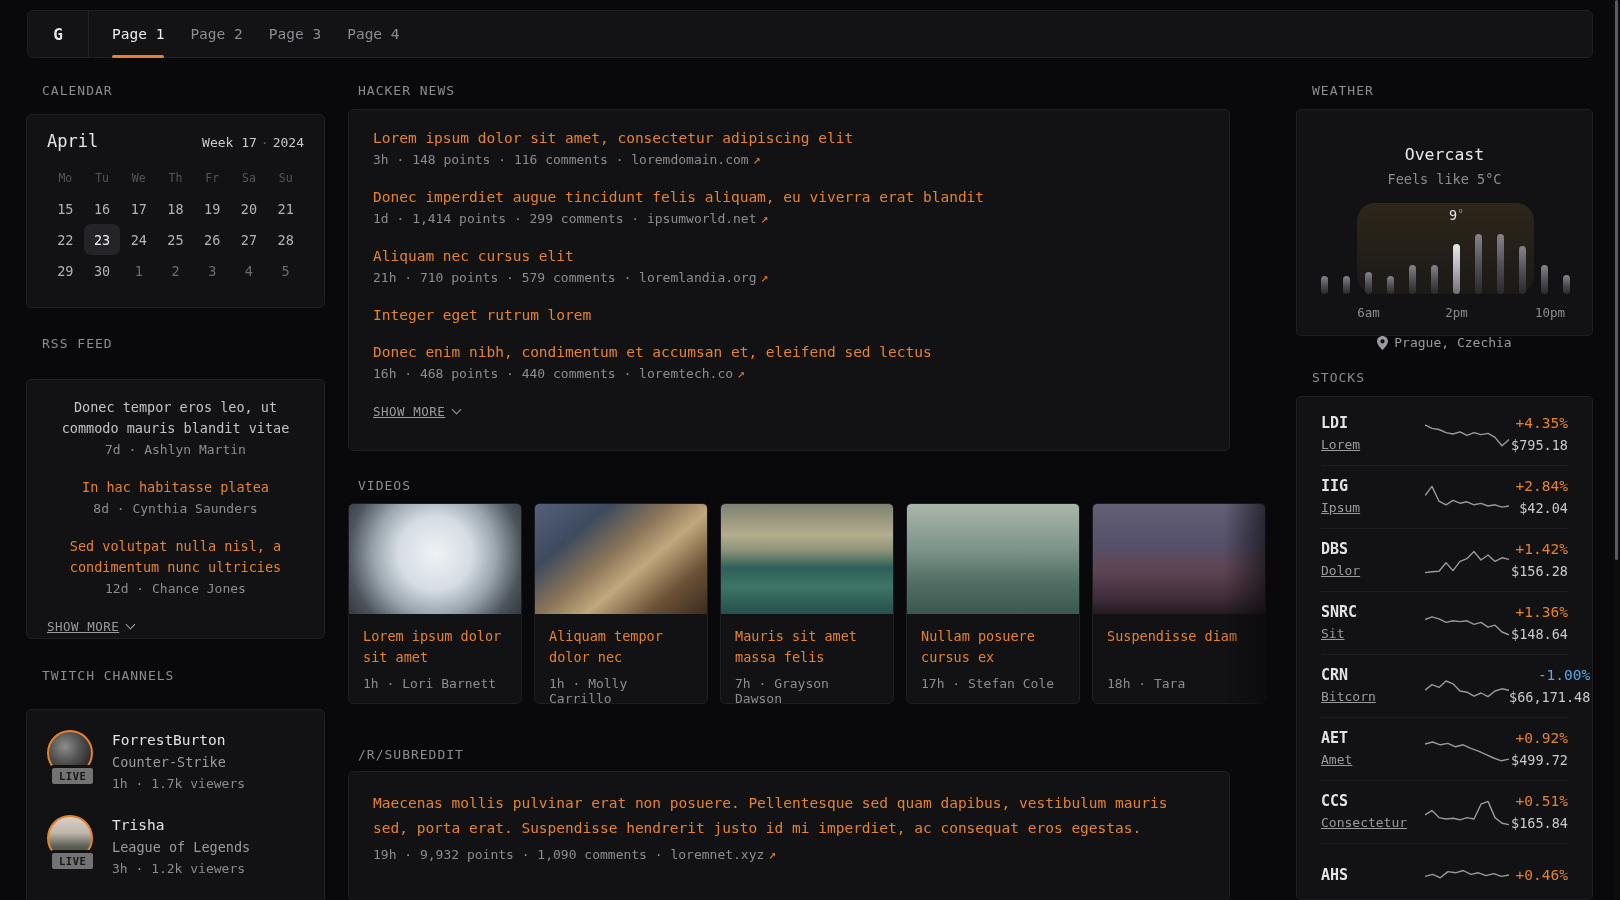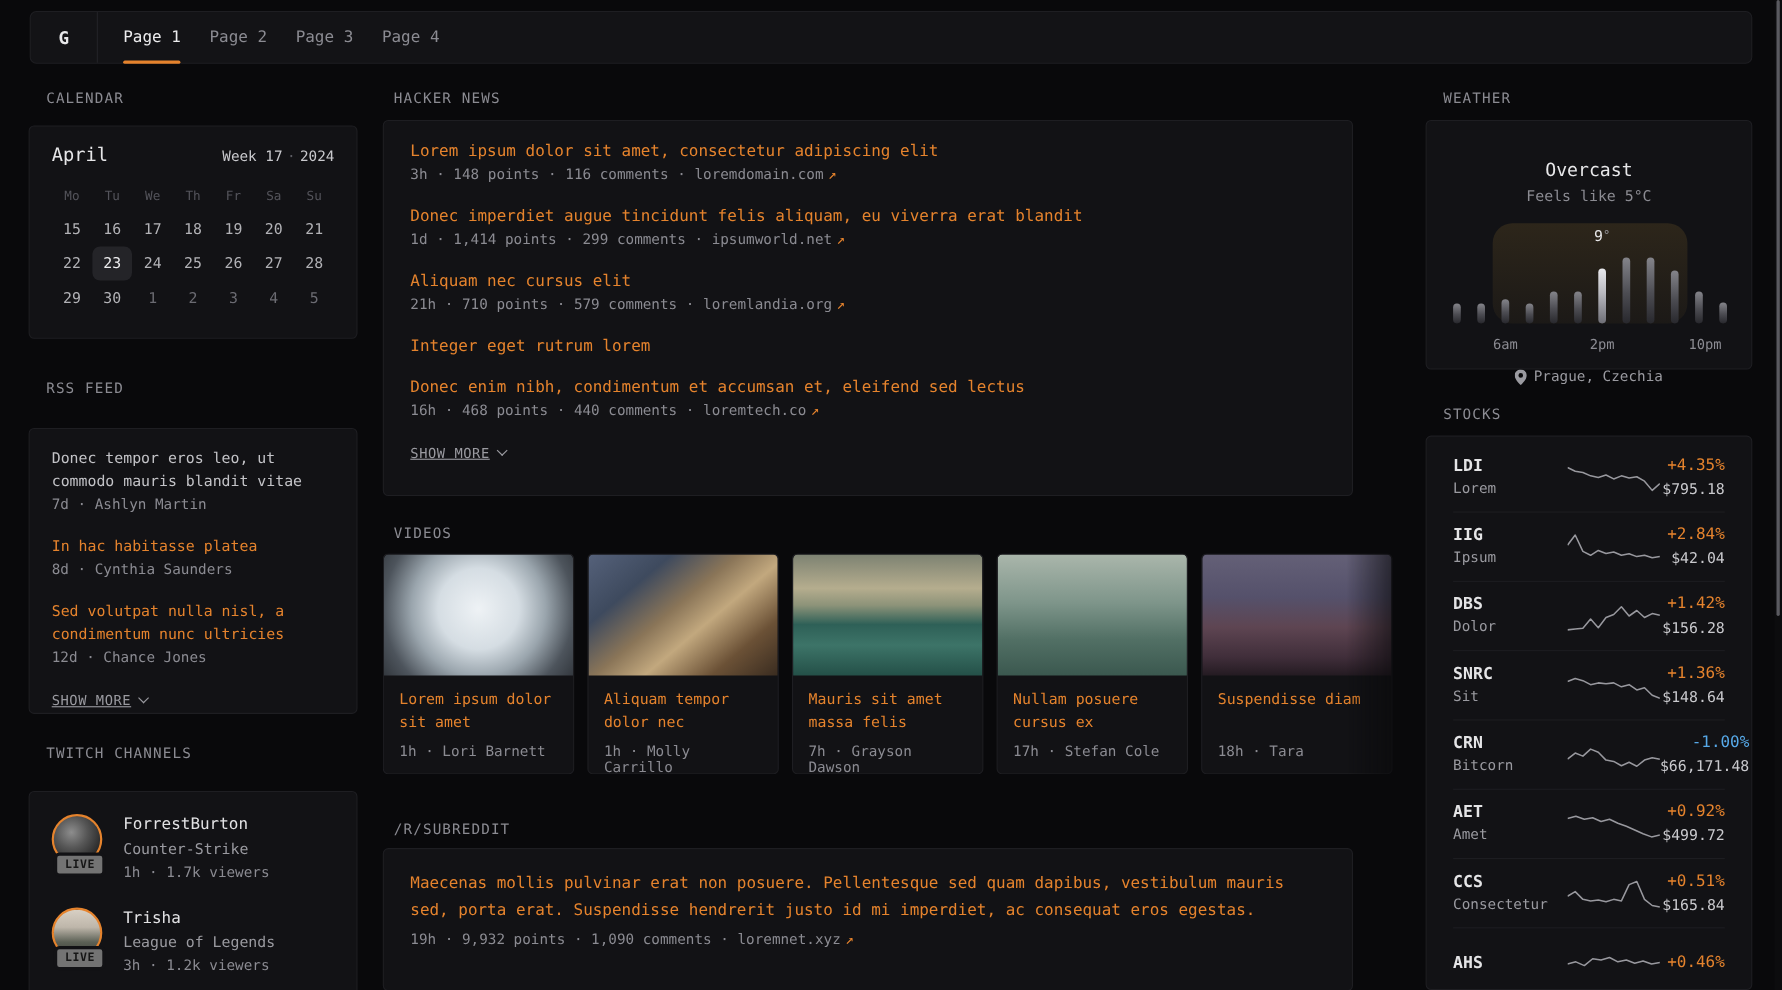--- a/index.html
+++ b/index.html
@@ -40,21 +40,21 @@
   .cal-grid { display:grid; grid-template-columns:repeat(7,1fr); margin-top:12px; }
   .cal-h { height:30px; display:flex; align-items:center; justify-content:center;
            font-size:11.5px; color:#54545b; }
   .cal-d { height:31px; display:flex; align-items:center; justify-content:center;
            font-size:13.5px; color:#b2b2b6; border-radius:7px; }
   .cal-d.adj { color:#6b6b72; }
   .cal-d.sel { background:#242428; color:#ededef; }
 
   
   .rss-card { margin-top:29px; height:260px; padding:17px 20px; }
-  .feed-item { margin-bottom:17px; }
+  .feed-item { margin-bottom:17px;text-align:center; }
   .feed-title { font-size:13.5px; line-height:21px; color:#e5832d; cursor:pointer; }
   .feed-title.visited { color:#c3c3c7; }
   .meta { font-size:13px; color:#8b8b92; line-height:20px; margin-top:1px; }
   .show-more { font-size:12.5px; letter-spacing:0.5px; color:#9a9aa0; margin-top:3px; cursor:pointer; display:inline-flex; align-items:center;text-decoration:underline; }
   .chev { display:inline-block; width:7px; height:7px; border-right:1.5px solid #9a9aa0;
           border-bottom:1.5px solid #9a9aa0; transform:rotate(45deg); margin-left:8px; margin-top:-4px; }
 
   
   .twitch-card { margin-top:27px; height:206px; padding:20px 20px; overflow:hidden; }
   .tw-row { display:flex; margin-bottom:22px; cursor:pointer; }
@@ -115,21 +115,21 @@
   .w-loc { display:flex; align-items:center; justify-content:center; margin-top:16px;
            font-size:13px; color:#9a9aa0; gap:6px; }
 
   
   .stocks-title { margin-top:35px; }
   .stocks-card { margin-top:12px; height:504px; padding:5px 24px; overflow:hidden; }
   .stock-row { display:flex; align-items:center; height:63px; border-top:1px solid #1d1d21; cursor:pointer; }
   .stock-row:first-child { border-top:none; }
   .st-left { width:104px; flex:none; }
   .st-sym { font-size:15px; font-weight:bold; color:#e4e4e6; line-height:19px; }
-  .st-name { font-size:13px; color:#9a9aa0; line-height:18px; margin-top:3px; }
+  .st-name { font-size:13px; color:#9a9aa0; line-height:18px; margin-top:3px;text-decoration:underline; }
   .st-spark { width:84px; height:30px; flex:none; }
   .st-right { flex:1; text-align:right; }
   .st-change { font-size:14.5px; color:#e5832d; line-height:19px; }
   .st-change.neg { color:#57a9e8; }
   .st-price { font-size:13.5px; color:#c9c9cd; line-height:18px; margin-top:3px; }
 
   
   .scrollbar-track { position:absolute; right:0; top:0; width:7px; height:900px; background:#0c0c0e; }
   .scrollbar-thumb { position:absolute; right:2px; top:0; width:3px; height:560px; background:#5a5a60; border-radius:2px; }
 </style>
@@ -181,21 +181,21 @@
           <div class="cal-d">29</div>
           <div class="cal-d">30</div>
           <div class="cal-d adj">1</div>
           <div class="cal-d adj">2</div>
           <div class="cal-d adj">3</div>
           <div class="cal-d adj">4</div>
           <div class="cal-d adj">5</div>
         </div>
     </div>
 
-    <div class="section-title" style="margin-top:39px;">RSS FEED</div>
+    <div class="section-title" style="margin-top:29px;">RSS FEED</div>
     <div class="card rss-card">
       <div>
           <div class="feed-item">
             <div class="feed-title visited">Donec tempor eros leo, ut commodo mauris blandit vitae</div>
             <div class="meta">7d · Ashlyn Martin</div>
           </div>
           <div class="feed-item">
             <div class="feed-title">In hac habitasse platea</div>
             <div class="meta">8d · Cynthia Saunders</div>
           </div>

